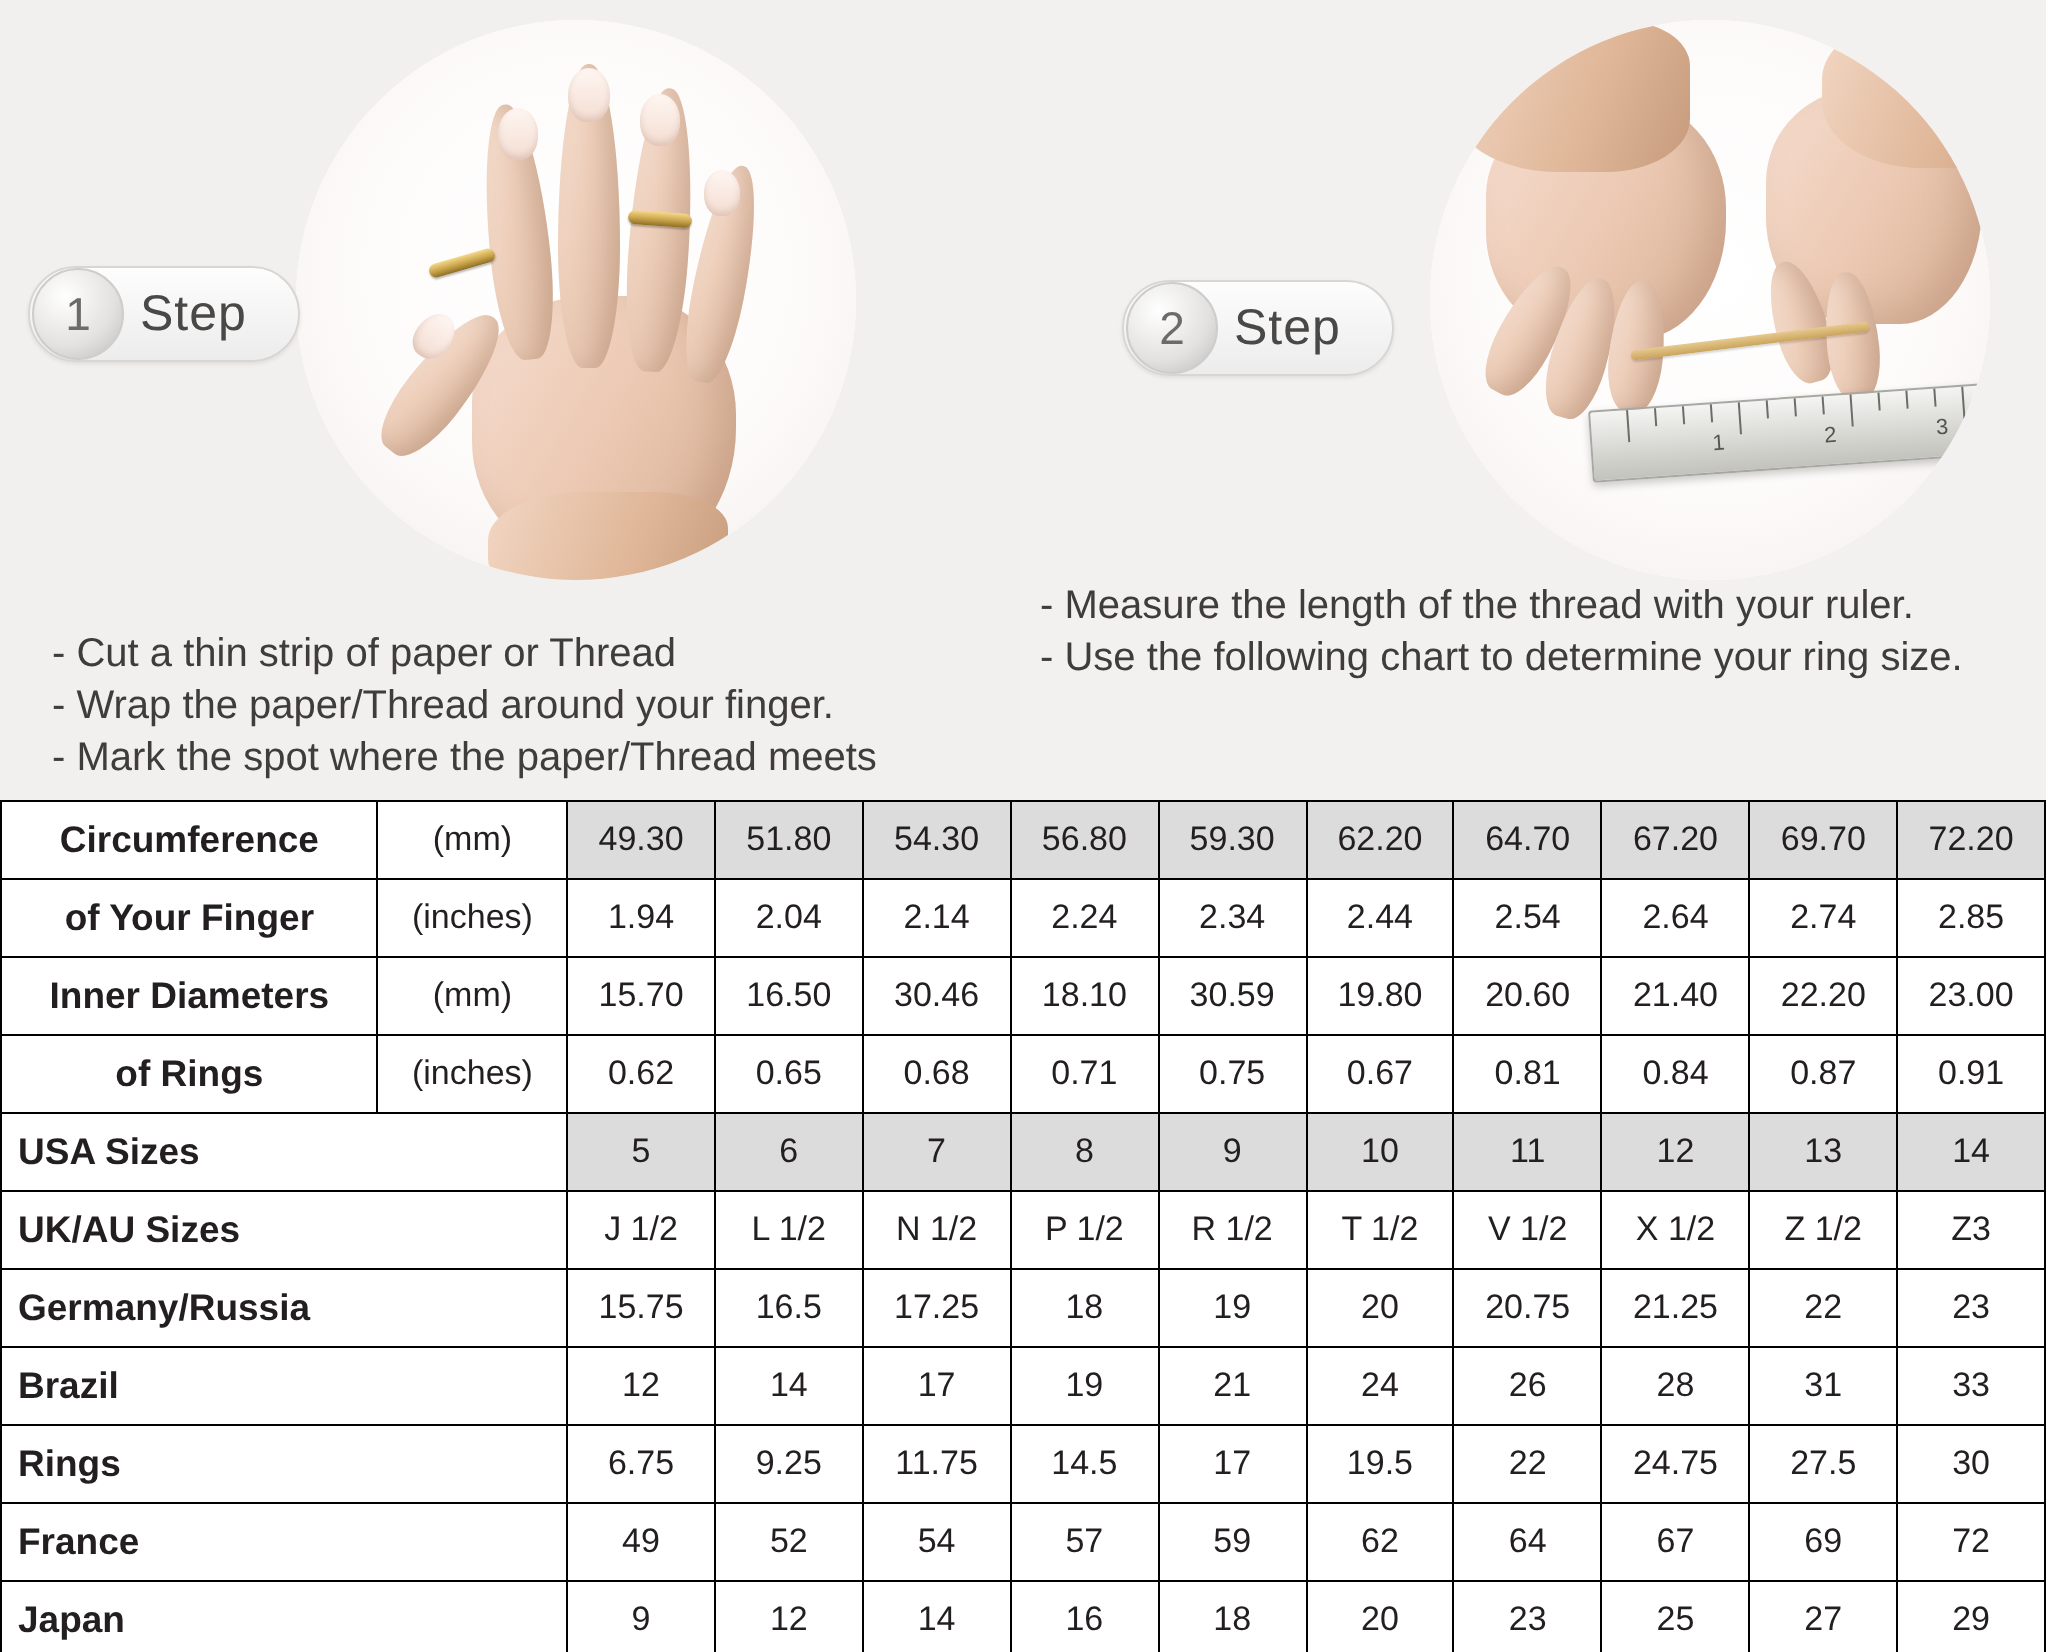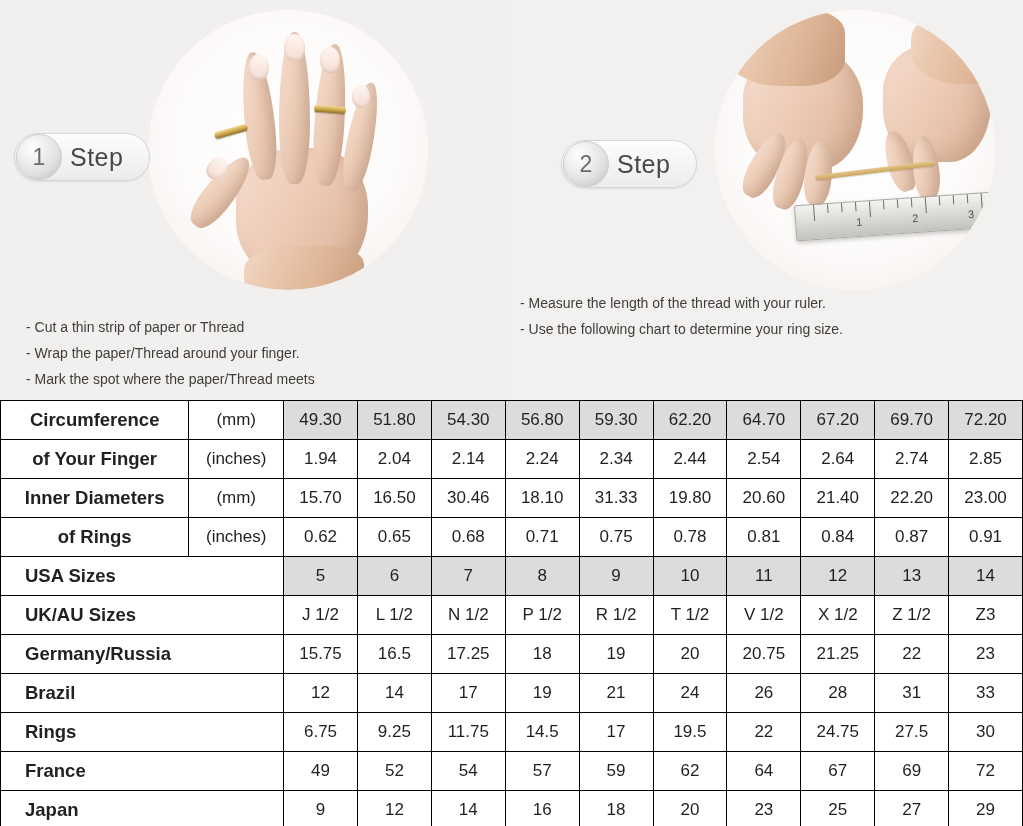--- a/index.html
+++ b/index.html
@@ -166,21 +166,21 @@
   .step-word {
     font-size: 25px;
     color: #4a4846;
     letter-spacing: .5px;
   }
 
   
   .bullets {
     position: absolute;
     bottom: 8px;
-    font-size: 14px;
+    font-size: 20px;
     color: #3f3d3b;
     line-height: 26px;
   }
   .bullets-1 { left: 26px; bottom: 8px; }
   .bullets-2 { left: 520px; bottom: 58px; }
   .bullets div { white-space: nowrap; }
 
   
   table.size-table {
     position: absolute;
@@ -200,21 +200,21 @@
     overflow: hidden;
   }
   td.label {
     text-align: center;
     font-size: 18.5px;
     width: 176px;
     font-weight: bold;
   }
   td.label.left {
     text-align: left;
-    padding-left: 24px;
+    padding-left: 8px;
   }
   td.unit {
     width: 86px;
     text-align: left;
     padding-left: 4px;
     font-size: 17px;
   }
   td.shaded {
     background: #dcdcdc;
   }
@@ -352,37 +352,37 @@
         <td class="data">2.85</td>
       </tr>
 
       <tr>
         <td class="label">Inner Diameters</td>
         <td class="unit">(mm)</td>
         <td class="data">15.70</td>
         <td class="data">16.50</td>
         <td class="data">30.46</td>
         <td class="data">18.10</td>
-        <td class="data">31.33</td>
+        <td class="data">30.59</td>
         <td class="data">19.80</td>
         <td class="data">20.60</td>
         <td class="data">21.40</td>
         <td class="data">22.20</td>
         <td class="data">23.00</td>
       </tr>
 
       <tr>
         <td class="label">of Rings</td>
         <td class="unit">(inches)</td>
         <td class="data">0.62</td>
         <td class="data">0.65</td>
         <td class="data">0.68</td>
         <td class="data">0.71</td>
         <td class="data">0.75</td>
-        <td class="data">0.78</td>
+        <td class="data">0.67</td>
         <td class="data">0.81</td>
         <td class="data">0.84</td>
         <td class="data">0.87</td>
         <td class="data">0.91</td>
       </tr>
 
       <tr>
         <td class="label left" colspan="2">USA Sizes</td>
         <td class="data shaded">5</td>
         <td class="data shaded">6</td>

